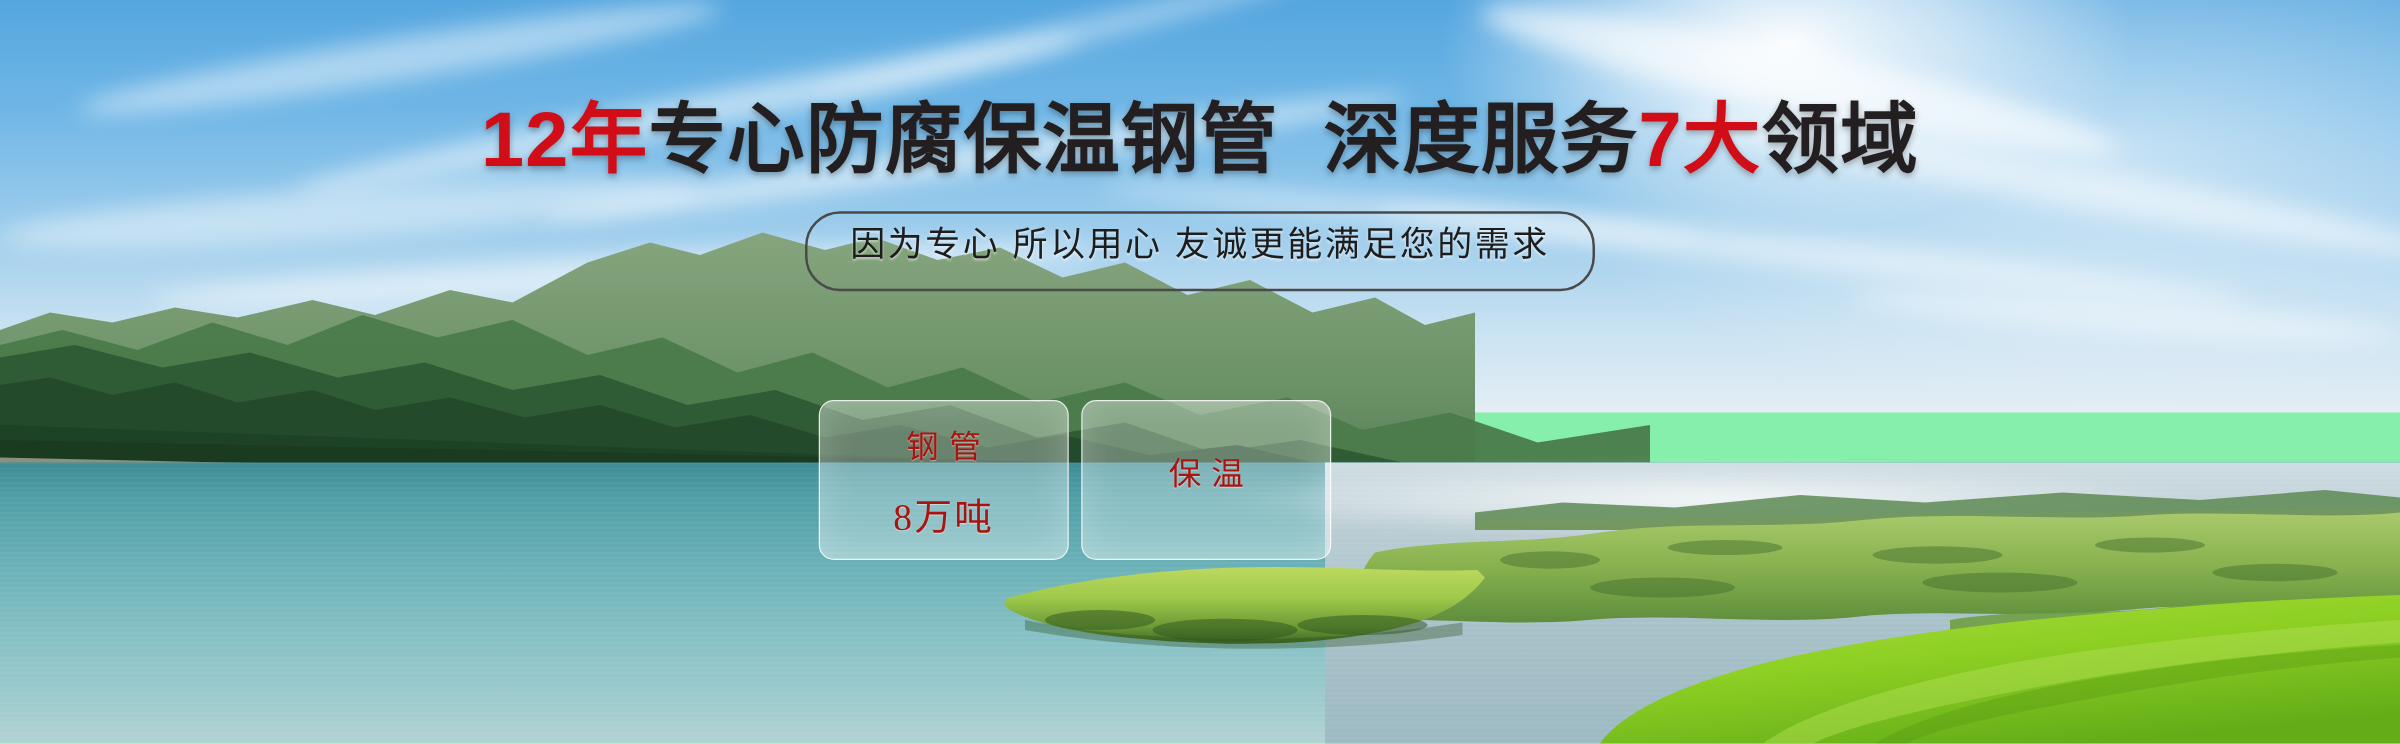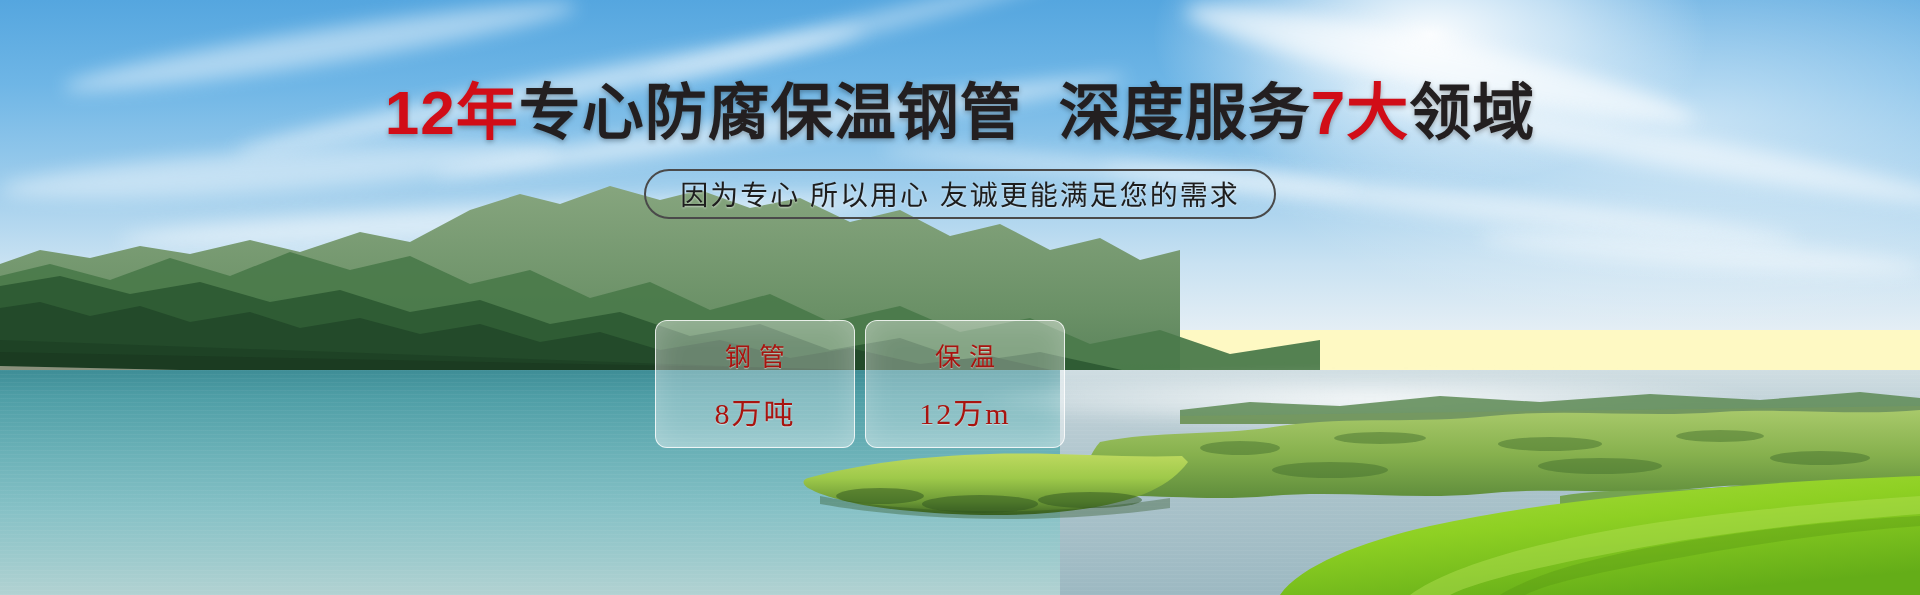--- a/index.html
+++ b/index.html
@@ -10,21 +10,21 @@
   }
   body {
     font-family: "Liberation Sans", "DejaVu Sans", sans-serif;
   }
 
   .banner {
     position: relative;
     width: 1920px;
     height: 595px;
     overflow: hidden;
-    background: #fef9c3;
+    background: #86efac;
   }
 
   
   .sky {
     position: absolute;
     left: 0; top: 0;
     width: 1920px;
     height: 330px;
     background:
       radial-gradient(ellipse 420px 230px at 1430px 35px, rgba(255,255,255,0.96) 0%, rgba(255,255,255,0.55) 32%, rgba(255,255,255,0.0) 66%),
@@ -116,21 +116,21 @@
   .subtitle-wrap {
     position: absolute;
     left: 0; top: 169px;
     width: 1920px;
     text-align: center;
   }
   .subtitle {
     display: inline-block;
     border: 2px solid #4a4a4a;
     border-radius: 28px;
-    padding: 9px 34px 5px 34px;
+    padding: 9px 34px 19px 34px;
     font-size: 28px;
     color: #1d1d1d;
     letter-spacing: 2px;
     line-height: 1.15;
     white-space: nowrap;
     text-shadow: 0 1px 2px rgba(255,255,255,0.55);
   }
 
   
   .stats {
@@ -355,20 +355,17 @@
     <div class="stat-card">
       <div class="stat-label">钢管</div>
       <div class="stat-value">
         <span>8万吨</span>
       </div>
     </div>
 
 
     <div class="stat-card">
       <div class="stat-label">保温</div>
-      <div class="stat-value">
-        <span>12万m</span>
-      </div>
     </div>
 
   </div>
 
 </div>
 
 </body></html>

